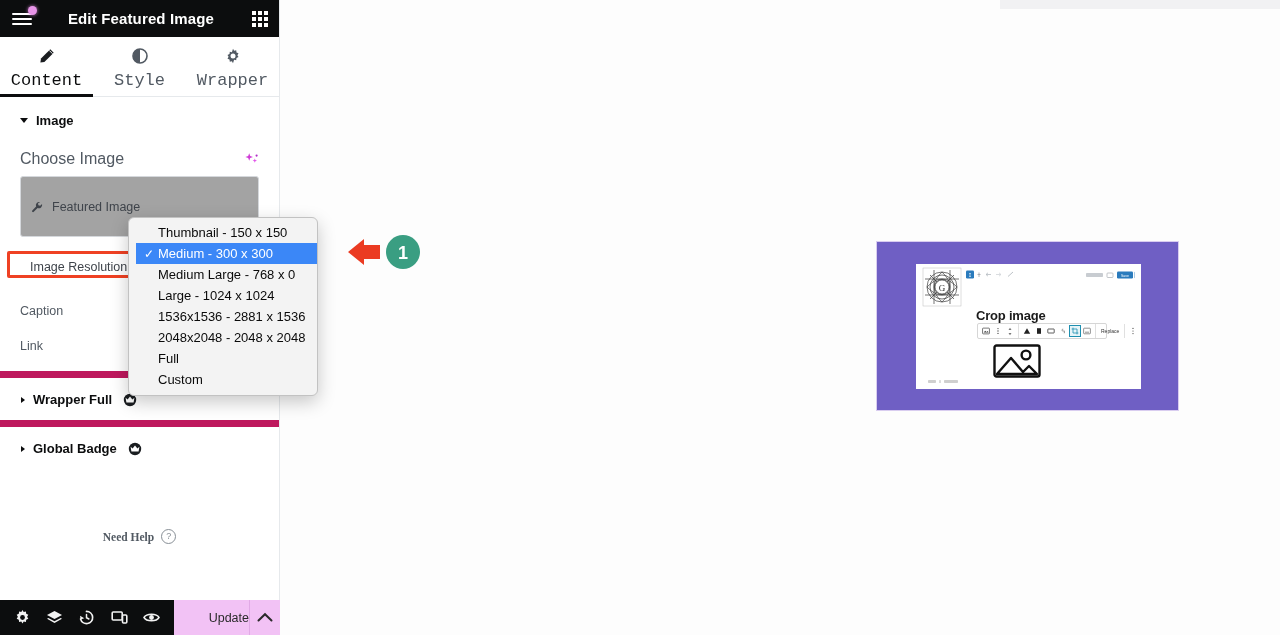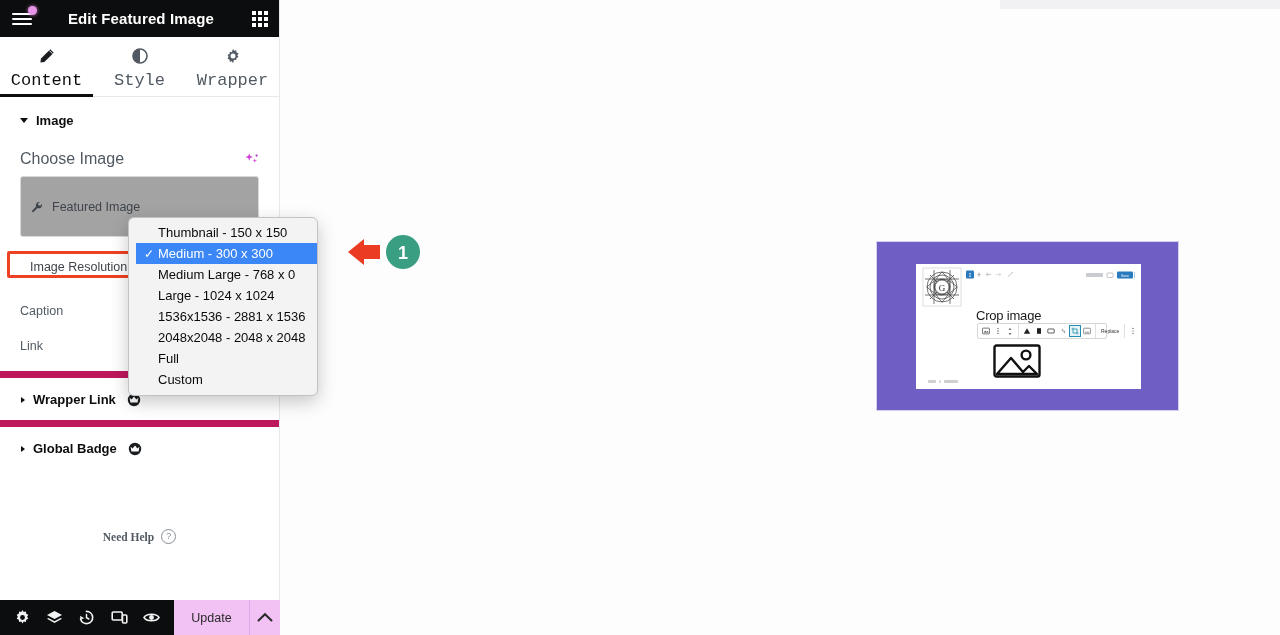--- a/index.html
+++ b/index.html
@@ -274,21 +274,21 @@
   #footer-tools .ft-icon {
     width: 17px; height: 17px;
     cursor: pointer;
     opacity: .95;
   }
   #update-btn {
     width: 75px;
     background: #f2c2f5;
     display: flex;
     align-items: center;
-    justify-content: center;
+    justify-content: flex-end;
     cursor: pointer;
   }
   #update-btn span {
     font-size: 12.5px;
     color: #2a2a2a;
   }
   #update-arrow {
     width: 30px;
     background: #f2c2f5;
     display: flex;
@@ -366,21 +366,21 @@
   }
   #pv-topbar {
     position: absolute;
     left: 50px; top: 6px;
     right: 6px; height: 10px;
   }
   #pv-title {
     position: absolute;
     left: 60px; top: 44px;
     font-size: 13px;
-    font-weight: normal;
+    font-weight: bold;
     color: #1b1b1b;
     letter-spacing: -0.2px;
   }
   #pv-toolbar {
     position: absolute;
     left: 61px; top: 59px;
     width: 130px; height: 16px;
     border: 1px solid #d6d6d6;
     background: #fff;
     border-radius: 2px;
@@ -632,21 +632,21 @@
       <span id="resolution-label">Image Resolution</span>
     </div>
 
     <div class="simple-row">Caption</div>
     <div class="simple-row">Link</div>
   </div>
 
   <div class="section" style="padding:14px 20px 13px 20px;">
     <div class="section-head">
       <span class="caret"></span>
-      <span class="section-title">Wrapper Link</span>
+      <span class="section-title">Wrapper Full</span>
       <span class="pro-icon">
         <svg width="14" height="14" viewBox="0 0 14 14">
             <circle cx="7" cy="7" r="6.2" fill="#1a1d20"></circle>
             <path d="M2.6 4.8 L4.6 6.6 L7 3.4 L9.4 6.6 L11.4 4.8 L10.6 9.4 L3.4 9.4 Z" fill="#ffffff"></path>
           </svg>
       </span>
     </div>
   </div>
 
   <div class="section" style="padding:14px 20px 13px 20px; border-bottom:none;">

